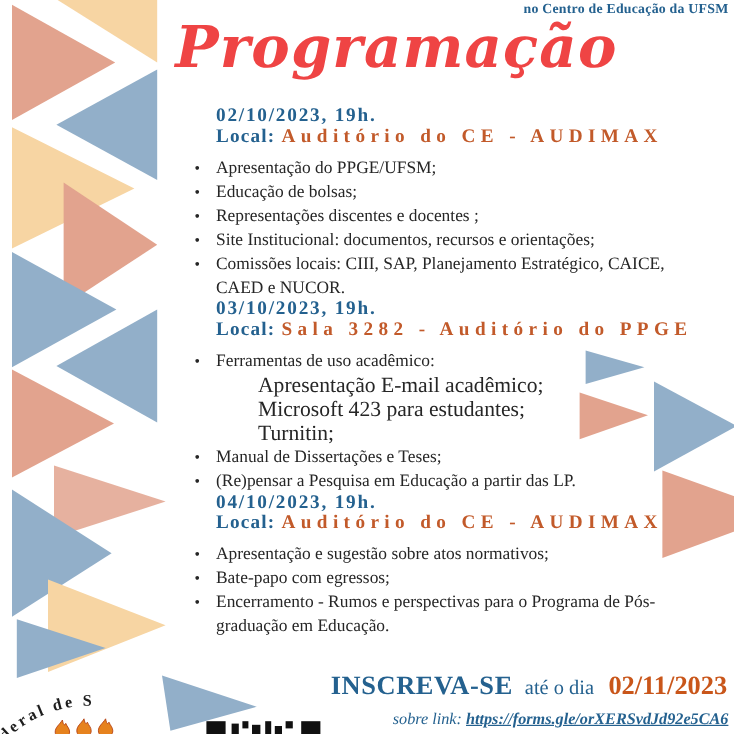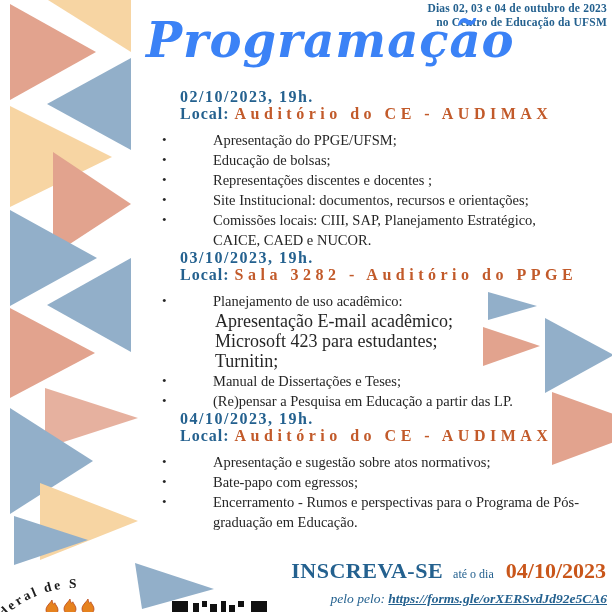--- a/index.html
+++ b/index.html
@@ -13,40 +13,40 @@
   }
   html,body{margin:0;padding:0;}
   .page{position:relative;width:612px;height:612px;background:#ffffff;overflow:hidden;
         font-family:"Liberation Serif",serif;}
   .decor{position:absolute;left:0;top:0;width:612px;height:612px;}
 
   .dates-top{position:absolute;top:1px;right:5px;text-align:right;
     color:var(--blue-text);font-weight:bold;font-size:11.5px;line-height:14px;letter-spacing:.2px;}
 
   .title{position:absolute;left:146px;top:12px;font-family:"DejaVu Serif",serif;
-    font-style:italic;font-weight:bold;font-size:48px;color:#3b82f6;letter-spacing:1px;}
+    font-style:italic;font-weight:bold;font-size:48px;color:#ef4444;letter-spacing:1px;}
 
   .session{position:absolute;left:162px;width:420px;}
   .session-0{top:88px;}
   .session-1{top:249px;}
   .session-2{top:410px;}
   .session-datetime{padding-left:18px;color:var(--blue-text);font-weight:bold;
     font-size:16px;line-height:17px;letter-spacing:1.5px;}
   .session-localline{padding-left:18px;font-size:16px;line-height:17px;white-space:nowrap;}
   .local-label{color:var(--blue-text);font-weight:bold;letter-spacing:1px;}
   .venue{color:var(--orange-text);font-weight:bold;letter-spacing:4.5px;}
   .items{margin-top:8px;width:420px;}
   .item{display:flex;font-size:14.5px;line-height:20px;color:var(--body-text);}
   .dot{width:18px;text-align:left;flex:0 0 18px;font-size:13px;}
-  .item-text{width:402px;margin-left:33px;}
+  .item-text{width:402px;}
   .subitem{padding-left:53px;font-size:18px;line-height:20px;color:var(--body-text);}
 
   .cta-line{position:absolute;top:558px;right:6px;white-space:nowrap;}
   .cta-main{color:var(--blue-text);font-weight:bold;font-size:22px;letter-spacing:.5px;}
-  .cta-suffix{color:var(--blue-text);font-size:12px;margin:0 8px 0 6px;}
+  .cta-suffix{color:var(--blue-text);font-size:17px;margin:0 8px 0 6px;}
   .cta-deadline{color:var(--deadline-orange);font-weight:bold;font-size:22px;}
 
   .link-line{position:absolute;top:591px;right:5px;white-space:nowrap;
     font-style:italic;font-size:13.5px;color:var(--blue-text);}
   .link-url{font-weight:bold;text-decoration:underline;color:var(--blue-text);cursor:pointer;}
 
   .seal-text{font-family:"Liberation Serif",serif;font-size:13.5px;font-weight:bold;
     letter-spacing:2.5px;fill:#1d1d1d;}
 </style>
 </head>
@@ -101,21 +101,20 @@
       <rect x="202" y="601" width="5" height="6"></rect>
       <rect x="210" y="604" width="7" height="8"></rect>
       <rect x="221" y="601" width="5" height="11"></rect>
       <rect x="229" y="605" width="6" height="7"></rect>
       <rect x="238" y="601" width="6" height="6"></rect>
       <rect x="251" y="601" width="16" height="11"></rect>
     </g>
   </svg>
 
   <div class="dates-top">
-    <div>Dias 02, 03 e 04 de outubro de 2023</div>
     <div>no Centro de Educação da UFSM</div>
   </div>
 
   <div class="title">Programação</div>
 
   <div id="sessions-root">
       <div class="session session-0">
         <div class="session-datetime">02/10/2023, 19h.</div>
         <div class="session-localline"><span class="local-label">Local: </span><span class="venue">Auditório do CE - AUDIMAX</span></div>
         <div class="items">
@@ -140,21 +139,21 @@
             <span class="item-text">Comissões locais: CIII, SAP, Planejamento Estratégico, CAICE,  CAED e NUCOR.</span>
           </div>
         </div>
       </div>
       <div class="session session-1">
         <div class="session-datetime">03/10/2023, 19h.</div>
         <div class="session-localline"><span class="local-label">Local: </span><span class="venue">Sala 3282 - Auditório do PPGE</span></div>
         <div class="items">
           <div class="item">
             <span class="dot">•</span>
-            <span class="item-text">Planejamento de uso acadêmico:</span>
+            <span class="item-text">Ferramentas de uso acadêmico:</span>
           </div>
           <div class="subitem">Apresentação E-mail acadêmico;</div>
           <div class="subitem">Microsoft 423 para estudantes;</div>
           <div class="subitem">Turnitin;</div>
           <div class="item">
             <span class="dot">•</span>
             <span class="item-text">Manual de Dissertações e Teses;</span>
           </div>
           <div class="item">
             <span class="dot">•</span>
@@ -178,21 +177,21 @@
             <span class="dot">•</span>
             <span class="item-text">Encerramento - Rumos e perspectivas para o Programa de Pós-graduação em Educação.</span>
           </div>
         </div>
       </div>
     </div>
 
   <div class="cta-line">
     <span class="cta-main">INSCREVA-SE</span>
     <span class="cta-suffix">até o dia</span>
-    <span class="cta-deadline">04/10/2023</span>
+    <span class="cta-deadline">02/11/2023</span>
   </div>
 
   <div class="link-line">
-    <span>pelo pelo:</span>
+    <span>sobre link:</span>
     <span class="link-url">https://forms.gle/orXERSvdJd92e5CA6</span>
   </div>
 
 </div>
 
 </body></html>

